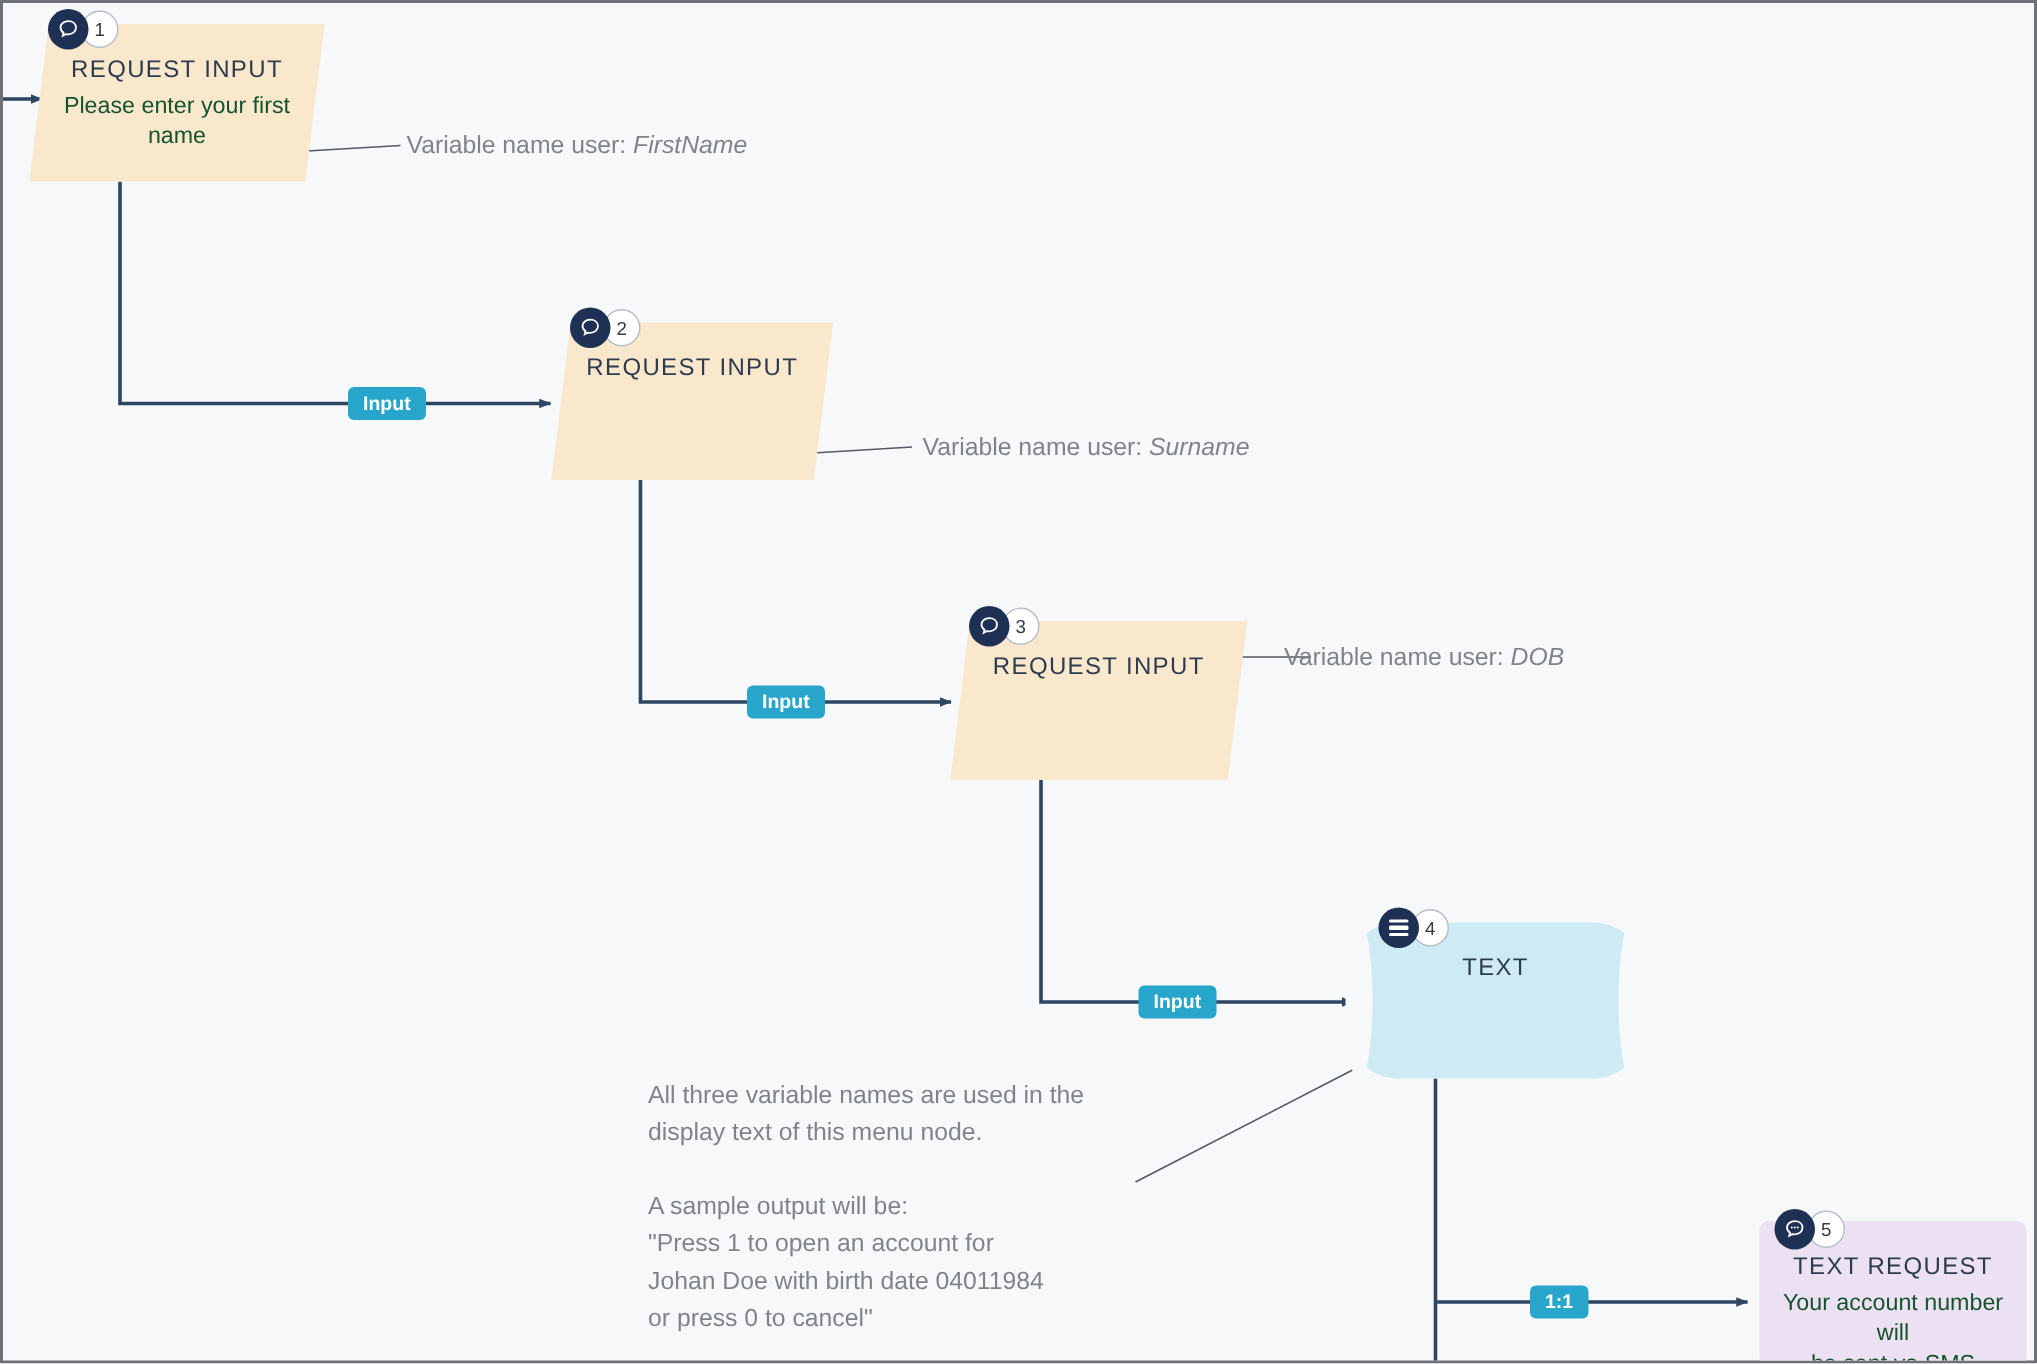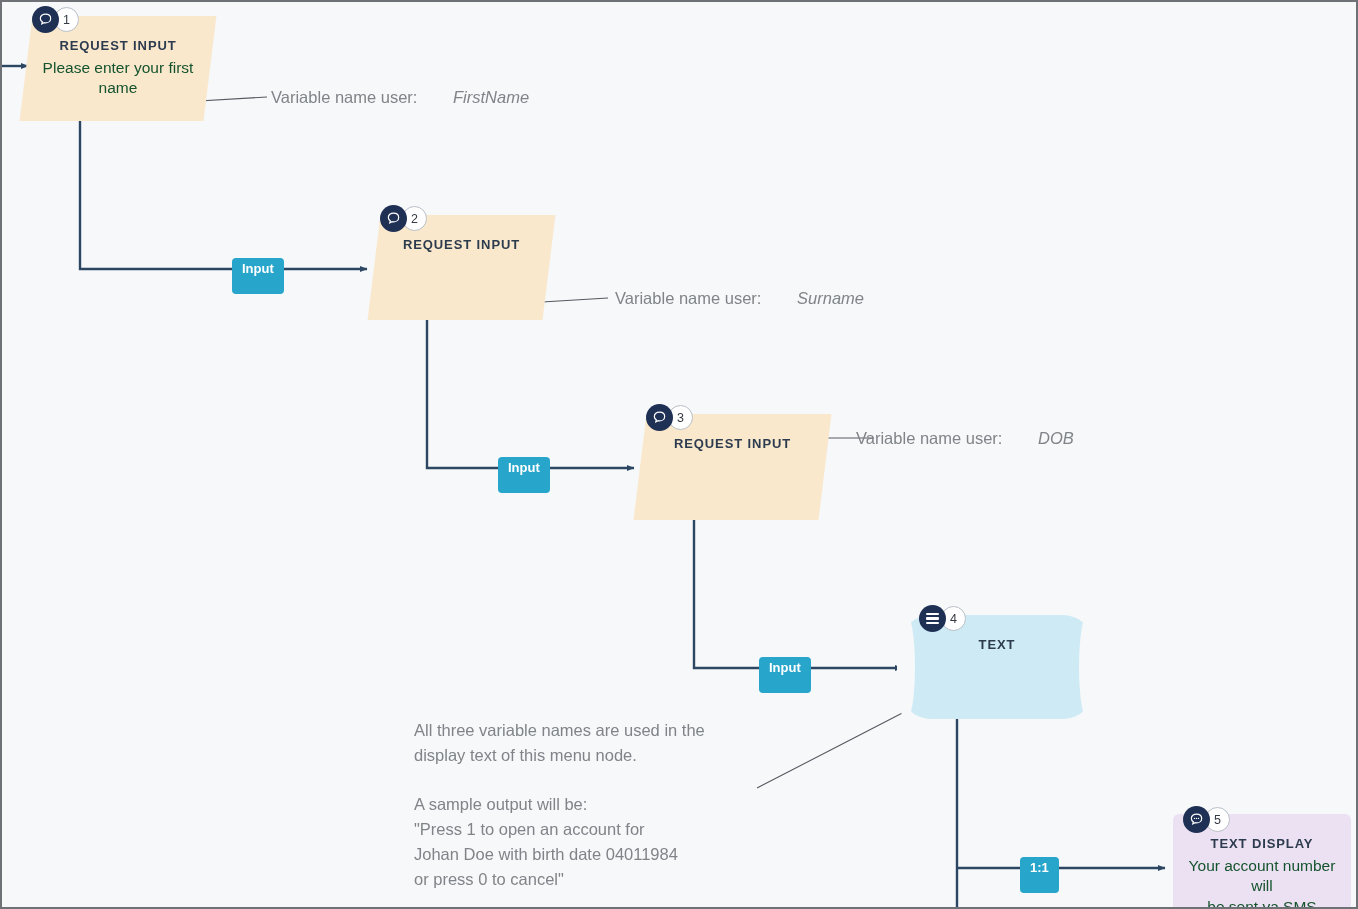--- a/index.html
+++ b/index.html
@@ -80,22 +80,22 @@
   .node-inner {
     position: relative;
     z-index: 2;
     width: 100%;
     display: flex;
     flex-direction: column;
     align-items: center;
   }
 
   .node-kind {
-    font-size: 13px;
-    font-weight: bold;
+    font-size: 16px;
+    font-weight: normal;
     letter-spacing: 0.9px;
     color: #2d3b4e;
     text-align: right;
     margin-bottom: 5px;
     white-space: nowrap;
   }
 
   .node-text {
     font-size: 15.5px;
     color: #14532d;
@@ -153,36 +153,36 @@
   }
 
   
   .wire-label {
     position: absolute;
     background: #28a5cb;
     color: #ffffff;
     font-size: 13px;
     font-weight: bold;
     border-radius: 4px;
-    padding: 4px 10px 19px;
+    padding: 4px 10px 5px;
     z-index: 4;
     line-height: 1;
     white-space: nowrap;
   }
 
   
   .annot {
     position: absolute;
     color: #808488;
     font-size: 16.5px;
     line-height: 1;
     white-space: nowrap;
     z-index: 3;
   }
-  .annot i { font-style: italic; margin-left: 31px; }
+  .annot i { font-style: italic; }
 
   .annot-block {
     position: absolute;
     color: #808488;
     font-size: 16.5px;
     line-height: 1.5;
     white-space: pre-line;
     z-index: 3;
   }
 </style>
@@ -287,21 +287,21 @@
         <svg width="15" height="15" viewBox="0 0 16 16">
           <path d="M8 2.2c-3.1 0-5.5 2-5.5 4.6 0 1.5.8 2.8 2.1 3.6l-.5 2.3 2.4-1.3c.5.1 1 .2 1.5.2 3.1 0 5.5-2 5.5-4.8S11.1 2.2 8 2.2z" fill="none" stroke="#ffffff" stroke-width="1.3"></path>
           <circle cx="5.9" cy="6.8" r="0.75" fill="#ffffff"></circle>
           <circle cx="8" cy="6.8" r="0.75" fill="#ffffff"></circle>
           <circle cx="10.1" cy="6.8" r="0.75" fill="#ffffff"></circle>
         </svg>
       </div>
       <div class="num-circle">5</div>
     </div>
     <div class="node-inner">
-      <div class="node-kind">TEXT DISPLAY</div>
+      <div class="node-kind">TEXT REQUEST</div>
       <div class="node-text">Your account number will
 be sent va SMS</div>
     </div>
   </div>
 
   <div class="wire-label" style="left:230px; top:256px;">Input</div>
 
   <div class="wire-label" style="left:496px; top:455px;">Input</div>
 
   <div class="wire-label" style="left:757px; top:655px;">Input</div>
@@ -313,21 +313,21 @@
   </div>
 
   <div class="annot" style="left:613px; top:288px;">
     <span>Variable name user: </span><i>Surname</i>
   </div>
 
   <div class="annot" style="left:854px; top:428px;">
     <span>Variable name user: </span><i>DOB</i>
   </div>
 
-  <div class="annot-block" style="left:412px; top:716px; width:340px;">All three variable names are used in the
+  <div class="annot-block" style="left:430px; top:716px; width:340px;">All three variable names are used in the
 display text of this menu node.
 
 A sample output will be:
 "Press 1 to open an account for
 Johan Doe with birth date 04011984
 or press 0 to cancel"</div>
 
 </div>
 
 </body></html>

